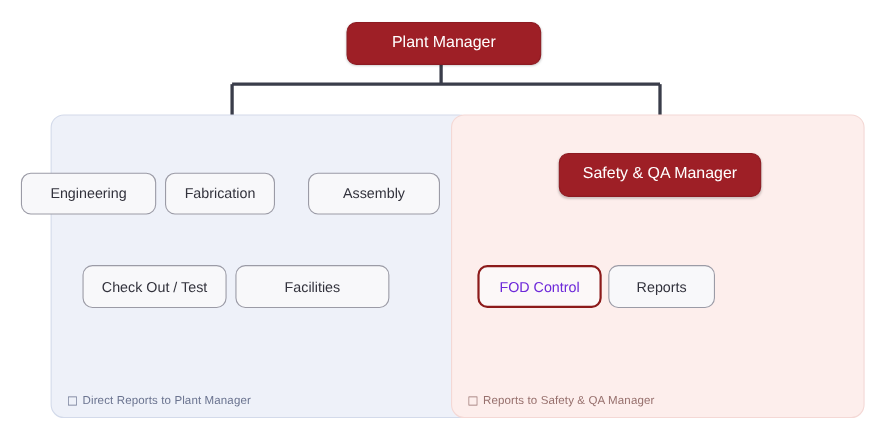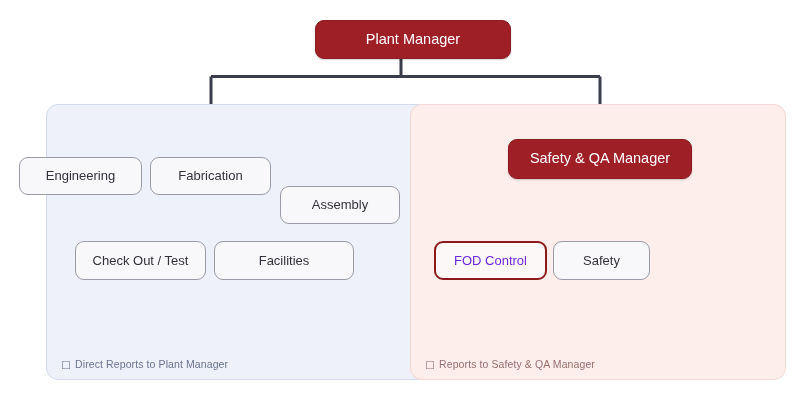--- a/index.html
+++ b/index.html
@@ -94,24 +94,24 @@
     text-align: center;
   }
   .node-highlight {
     background: #fcf8f8;
     border: 2px solid #8c1a1a;
     color: #6d28d9;
     font-size: 13px;
   }
 
   
-  #node-plant-manager      { left: 315px; top: 20px;  width: 196px; height: 39px; }
+  #node-plant-manager      { left: 315px; top: 20px;  width: 177px; height: 39px; }
   #node-engineering        { left: 19px;  top: 157px; width: 123px; height: 38px; }
-  #node-fabrication        { left: 150px; top: 157px; width: 121px; height: 38px; }
-  #node-assembly           { left: 280px; top: 157px; width: 120px; height: 38px; margin-top: 29px; }
+  #node-fabrication        { left: 150px; top: 157px; width: 100px; height: 38px; }
+  #node-assembly           { left: 280px; top: 157px; width: 120px; height: 38px; }
   #node-check-out-test     { left: 75px;  top: 241px; width: 131px; height: 39px; }
   #node-facilities         { left: 214px; top: 241px; width: 140px; height: 39px; }
   #node-safety-qa-manager  { left: 508px; top: 139px; width: 184px; height: 40px; }
   #node-fod-control        { left: 434px; top: 241px; width: 113px; height: 39px; }
   #node-safety             { left: 553px; top: 241px; width: 97px;  height: 39px; }
   #node-quality-assurance  { left: 658px; top: 239px; width: 105px; height: 52px; }
 </style>
 </head>
 <body>
 
@@ -166,16 +166,16 @@
   <div class="node node-plain" id="node-assembly">Assembly</div>
 
   <div class="node node-plain" id="node-check-out-test">Check Out / Test</div>
 
   <div class="node node-plain" id="node-facilities">Facilities</div>
 
   <div class="node node-exec" id="node-safety-qa-manager">Safety &amp; QA Manager</div>
 
   <div class="node node-highlight" id="node-fod-control">FOD Control</div>
 
-  <div class="node node-plain" id="node-safety">Safety</div>
+  <div class="node node-plain" id="node-safety">Reports</div>
 
 
 </div>
 
 </body></html>

